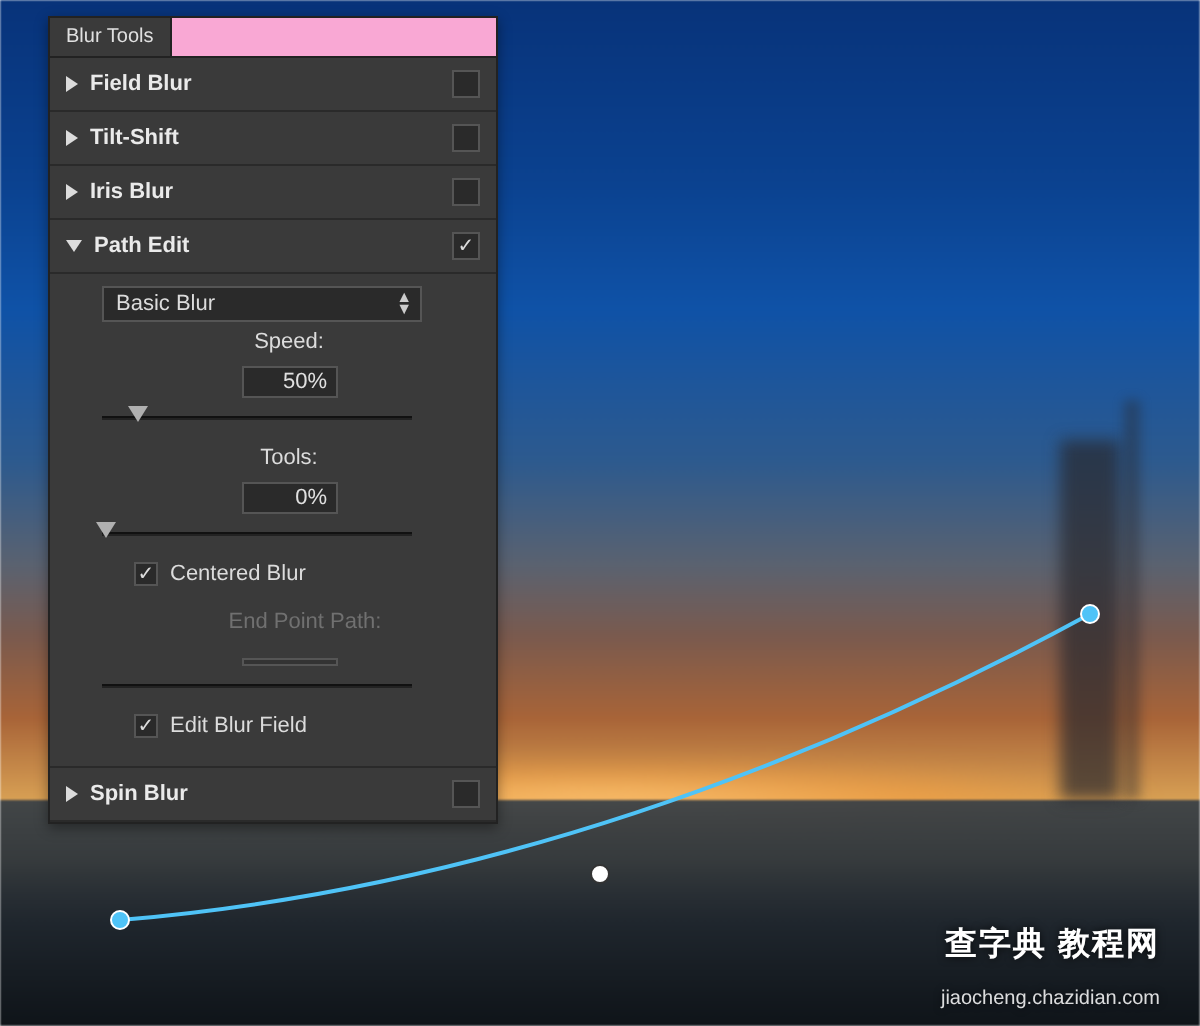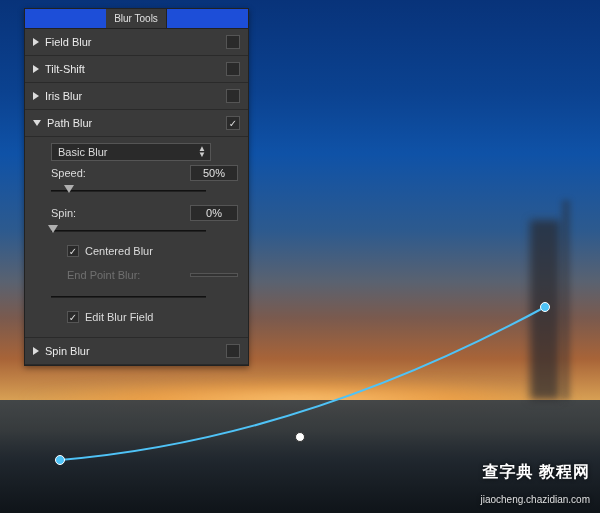--- a/index.html
+++ b/index.html
@@ -35,63 +35,63 @@
 .dot.blue { background:#4fc3f7; border:1px solid #fff; }
 .dot.white { background:#fff; border:1px solid #333; }
 
 .panel {
   position: absolute; left: 24px; top: 8px; width: 225px;
   background: #3a3a3a; color: #dcdcdc;
   font-size: 11px;
   border: 1px solid #222; z-index: 10;
   box-shadow: 0 2px 6px rgba(0,0,0,.4);
 }
-.tab-bar { display:flex; background:#1d4ed8; border-bottom:1px solid #222;justify-content:center; }
+.tab-bar { display:flex; background:#f9a8d4; border-bottom:1px solid #222; }
 .tab { padding:4px 8px; background:#3a3a3a; border-right:1px solid #222; font-size:10px; color:#e0e0e0; }
 
 .section-row {
   display:flex; align-items:center; padding:6px 8px;
   border-bottom:1px solid #2a2a2a; gap:6px;
 }
 .section-row .disclosure { width:0; height:0; border-style:solid; }
 .disclosure.right { border-width:4px 0 4px 6px; border-color:transparent transparent transparent #dcdcdc; }
 .disclosure.down { border-width:6px 4px 0 4px; border-color:#dcdcdc transparent transparent transparent; }
-.section-row .label { flex:1; font-weight:normal; font-size:11px; color:#eaeaea; }
+.section-row .label { flex:1; font-weight:bold; font-size:11px; color:#eaeaea; }
 .chk {
   width:14px; height:14px; background:#2a2a2a; border:1px solid #555;
   display:flex; align-items:center; justify-content:center; font-size:10px; color:#dcdcdc;
 }
 .chk.on::after { content:"✓"; }
 
 .section-body { padding:6px 10px 8px 26px; border-bottom:1px solid #2a2a2a; }
 
 .dropdown {
   background:#2a2a2a; border:1px solid #555; padding:2px 6px; font-size:11px;
   display:flex; justify-content:space-between; align-items:center; width:160px; margin-bottom:3px;
 }
 .dropdown .arrows { font-size:8px; line-height:6px; color:#ccc; letter-spacing:-2px; }
 
-.param-row { display:flex; align-items:center; margin-top:4px; gap:6px; }
+.param-row { display:flex; align-items:center; margin-top:4px; gap:6px;flex-direction:column; }
 .param-label { flex:1; font-size:11px; }
 .value-box {
   width:48px; background:#2a2a2a; border:1px solid #555; padding:1px 4px;
-  font-size:11px; text-align:center; color:#e0e0e0;
+  font-size:11px; text-align:right; color:#e0e0e0;
 }
 .value-box.disabled { color:#555; background:#333; }
 
 .slider { position:relative; height:16px; margin:2px 0 6px 0; }
 .slider-track { position:absolute; top:7px; left:0; right:32px; height:2px; background:#222; border-top:1px solid #111; }
 .slider-thumb { position:absolute; top:2px; width:0; height:0; border-left:5px solid transparent; border-right:5px solid transparent; border-top:8px solid #b0b0b0; }
 
 .check-line { display:flex; align-items:center; gap:6px; margin:6px 0; font-size:11px;padding-left:16px; }
 .check-line.disabled { color:#707070; }
 .check-line .chk { width:12px; height:12px; }
 
 .watermark {
-  position:absolute; right:10px; bottom:8px; z-index:20;
+  position:absolute; right:20px; bottom:8px; z-index:20;
   color:#fff; font-size:13px; text-align:right;
   text-shadow:0 0 4px rgba(0,0,0,.8);
 }
 .watermark .line1 { font-size:16px; font-weight:bold; letter-spacing:1px; }
 .watermark .line2 { font-size:10px; opacity:.85;margin-top:11px; }
 </style>
 </head>
 <body>
 
 <div class="bg"></div>
@@ -123,55 +123,55 @@
   </div>
 
   <div class="section-row">
     <span class="disclosure right"></span>
     <span class="label">Iris Blur</span>
     <span class="chk"></span>
   </div>
 
   <div class="section-row">
     <span class="disclosure down"></span>
-    <span class="label">Path Blur</span>
+    <span class="label">Path Edit</span>
     <span class="chk on"></span>
   </div>
 
   <div class="section-body">
     <div class="dropdown">
       <span>Basic Blur</span>
       <span class="arrows">▲<br>▼</span>
     </div>
 
     <div class="param-row">
       <span class="param-label">Speed:</span>
       <span class="value-box">50%</span>
     </div>
     <div class="slider">
       <div class="slider-track"></div>
       <div class="slider-thumb" style="left:13px"></div>
     </div>
 
     <div class="param-row">
-      <span class="param-label">Spin:</span>
+      <span class="param-label">Tools:</span>
       <span class="value-box">0%</span>
     </div>
     <div class="slider">
       <div class="slider-track"></div>
       <div class="slider-thumb" style="left:-3px"></div>
     </div>
 
     <div class="check-line">
       <span class="chk on"></span>
       <span>Centered Blur</span>
     </div>
 
     <div class="param-row">
-      <span class="param-label check-line disabled">End Point Blur:</span>
+      <span class="param-label check-line disabled">End Point Path:</span>
       <span class="value-box disabled"></span>
     </div>
     <div class="slider">
       <div class="slider-track"></div>
     </div>
 
     <div class="check-line">
       <span class="chk on"></span>
       <span>Edit Blur Field</span>
     </div>

